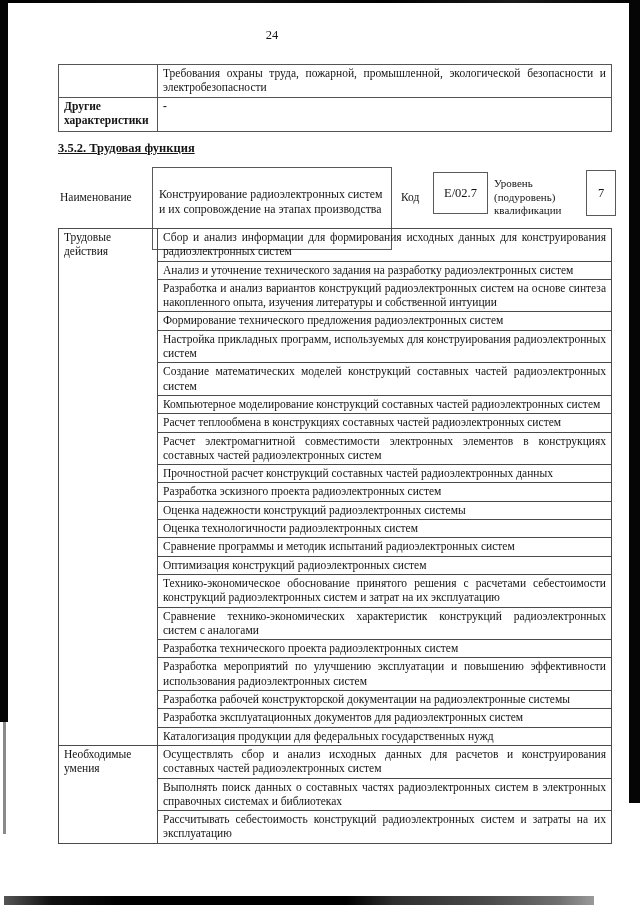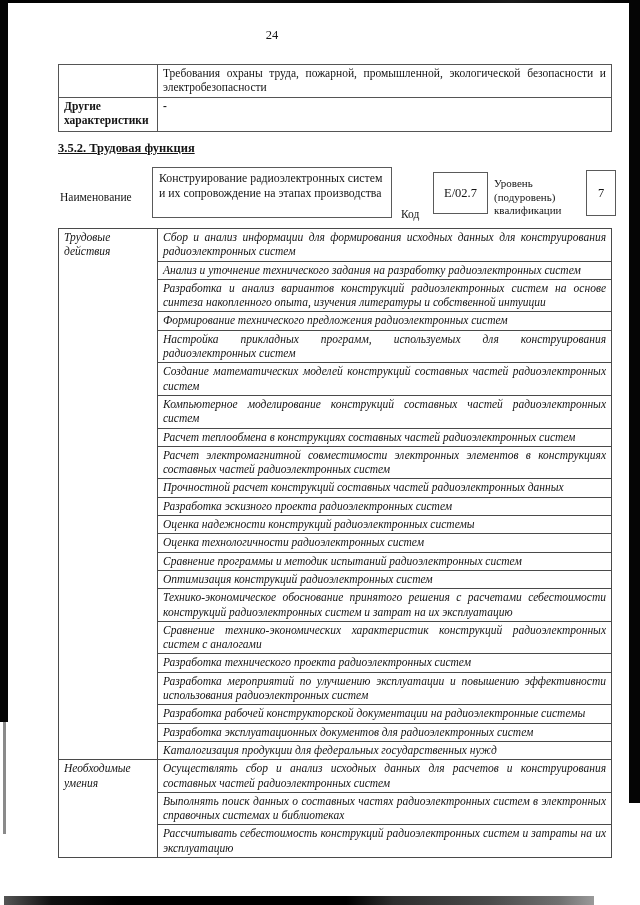--- a/index.html
+++ b/index.html
@@ -36,39 +36,39 @@
   .cont-table { position:absolute; top:64px; left:58px; width:554px; }
   .cont-table td { border-color:#555;margin-top:16px; }
   .cont-row-2 { height:34px;font-weight:bold; }
 
   .heading { position:absolute; top:141px; left:58px; font-weight:bold; font-size:12.5px;text-decoration:underline; }
 
   .fh-label { position:absolute; font-size:11.5px; }
   .name-label  { top:191px; left:60px; }
   .name-box {
     position:absolute; top:167px; left:152px; width:226px; min-height:43px;
-    border:1px solid #5a5a5a; padding:3px 6px; font-size:11.8px; line-height:14.8px;
+    border:1px solid #5a5a5a; padding:19px 6px; font-size:11.8px; line-height:14.8px;
   }
-  .code-label { top:208px; left:401px; }
+  .code-label { top:191px; left:401px; }
   .code-box {
     position:absolute; top:172px; left:433px; width:55px; height:42px;
     border:1px solid #5a5a5a; box-sizing:border-box;
     display:flex; align-items:center; justify-content:center; font-size:12.5px;
   }
   .level-label {
     top:177px; left:494px; width:90px; 
     font-size:11px; line-height:13.5px;
   }
   .level-box {
     position:absolute; top:170px; left:586px; width:30px; height:46px;
     border:1px solid #5a5a5a; box-sizing:border-box;
     display:flex; align-items:center; justify-content:center; font-size:12.5px;
   }
 
-  .main-table { position:absolute; top:228px; left:58px; width:554px;font-style:italic; }
+  .main-table { position:absolute; top:228px; left:58px; width:554px; }
 </style>
 </head>
 <body>
 
 <div>
 
   <div class="art-top"></div>
   <div class="art-left"></div>
   <div class="art-left-tail"></div>
   <div class="art-right"></div>

